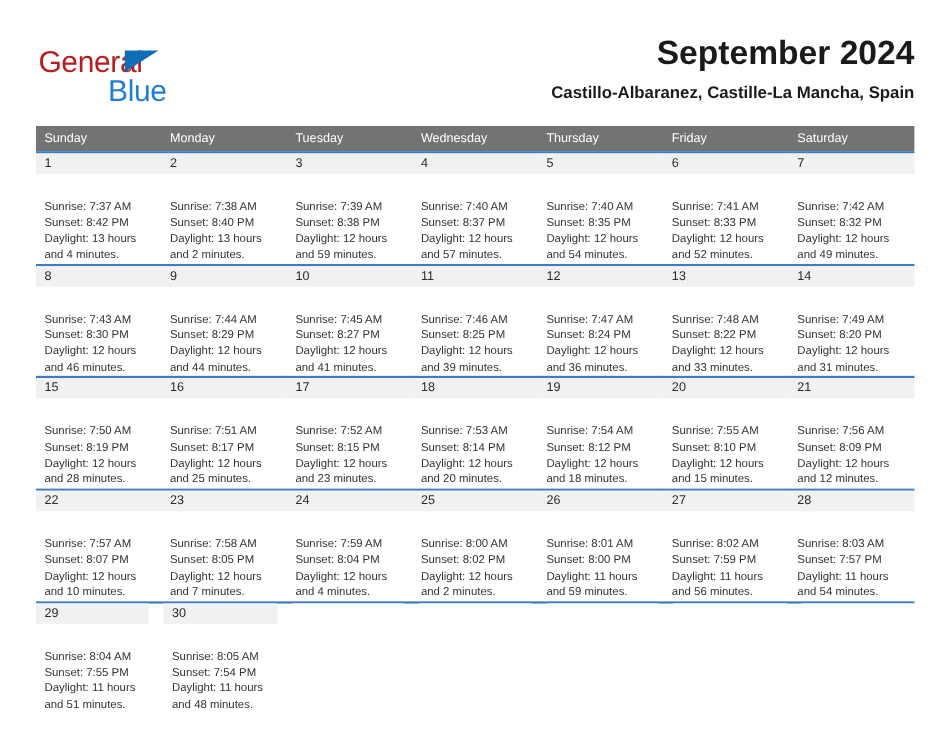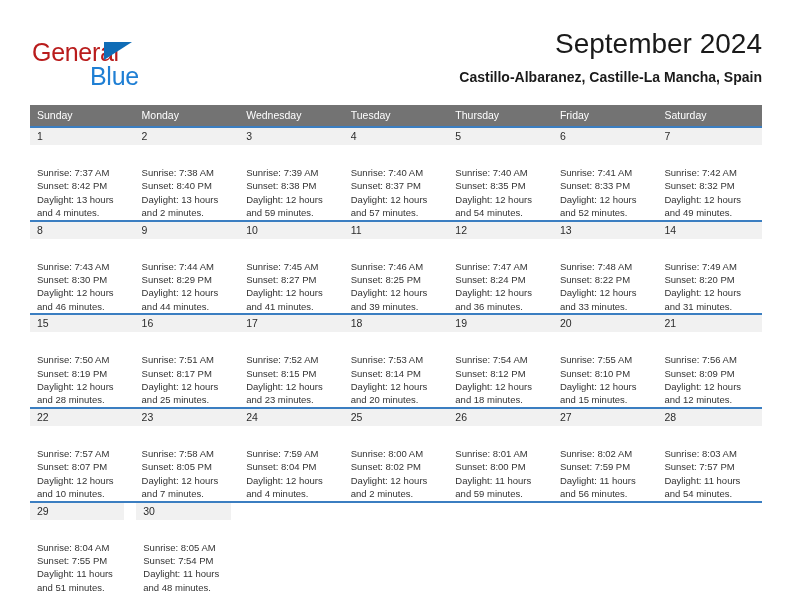--- a/index.html
+++ b/index.html
@@ -36,21 +36,21 @@
   .logo-blue {
     position: absolute; left: 58px; top: 24px;
     font-size: 25px; letter-spacing: -0.3px;
     color: #1f7fd4; line-height: 28px;
   }
   .title-block {
     position: absolute; right: 0; top: 0;
     text-align: right;
   }
   .cal-title {
-    font-size: 28px; font-weight: normal;
+    font-size: 28px; font-weight: bold;
     color: #1a1a1a; line-height: 36px;
     white-space: nowrap;
   }
   .cal-subtitle {
     font-size: 14px; font-weight: bold;
     color: #1a1a1a; line-height: 22px;
     margin-top: 4px; white-space: nowrap; text-align: center;
   }
 
   
@@ -122,22 +122,22 @@
       <div class="cal-subtitle">Castillo-Albaranez, Castille-La Mancha, Spain</div>
     </div>
 
   </div>
 
   <div class="calendar">
 
     <div class="weekday-row">
       <div class="weekday">Sunday</div>
       <div class="weekday">Monday</div>
+      <div class="weekday">Tuesday</div>
       <div class="weekday">Wednesday</div>
-      <div class="weekday">Tuesday</div>
       <div class="weekday">Thursday</div>
       <div class="weekday">Friday</div>
       <div class="weekday">Saturday</div>
     </div>
 
     <div class="week">
       <div class="daycell filled">
         <div class="daynum-band">
             <div class="daynum">1</div>
           </div>

